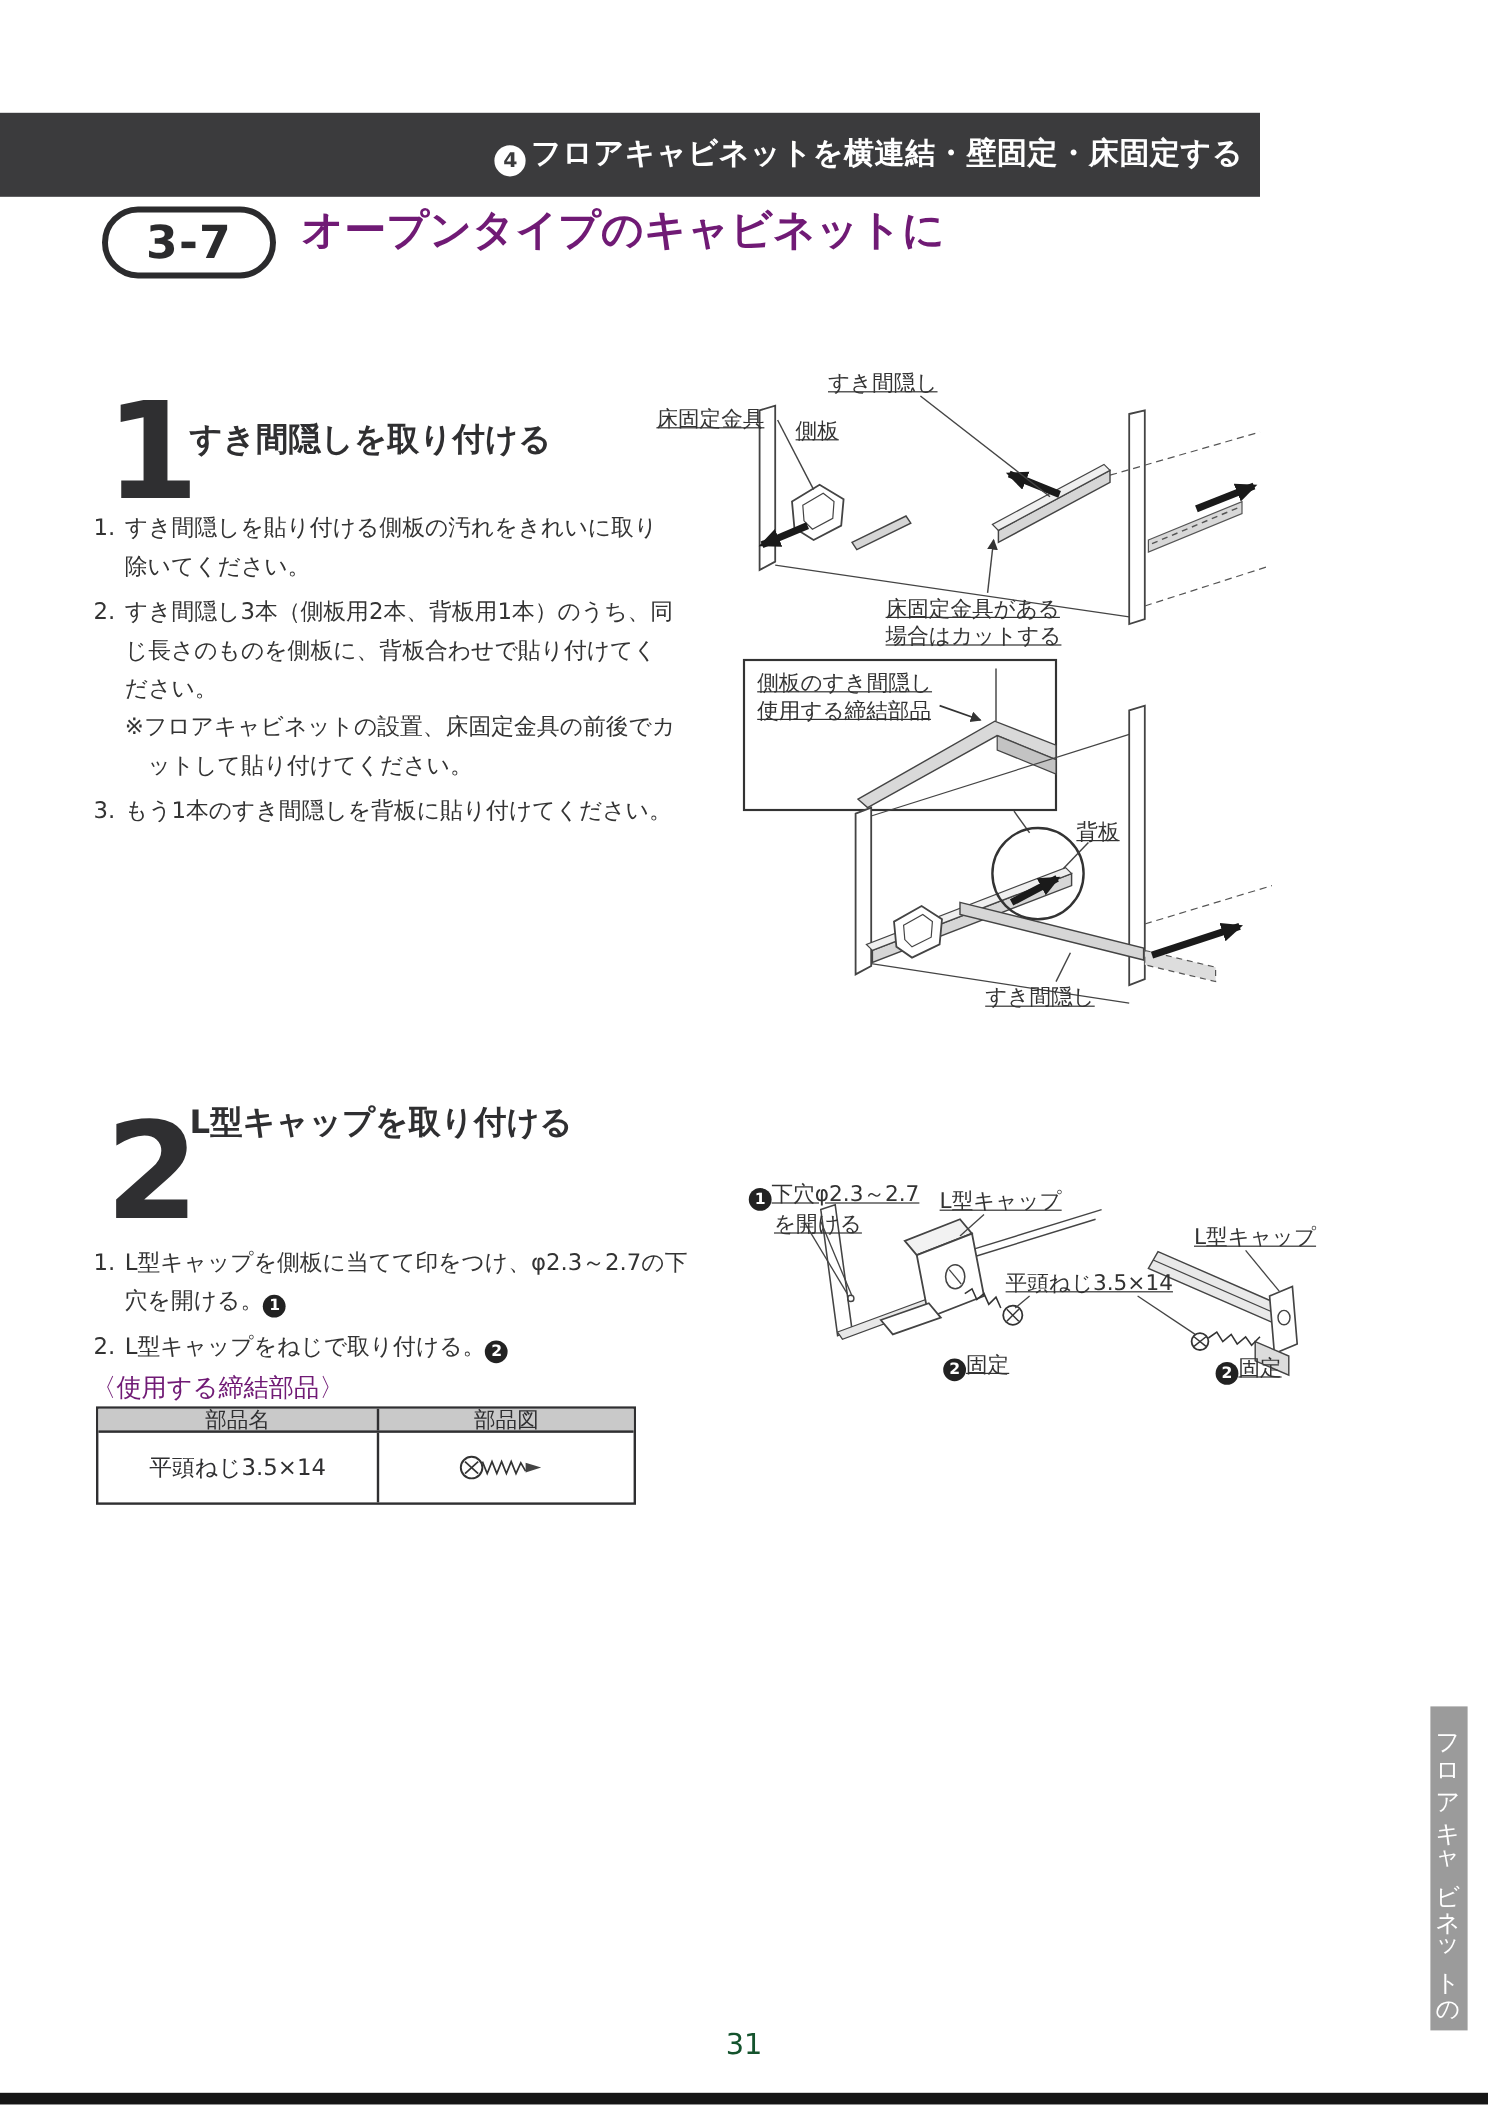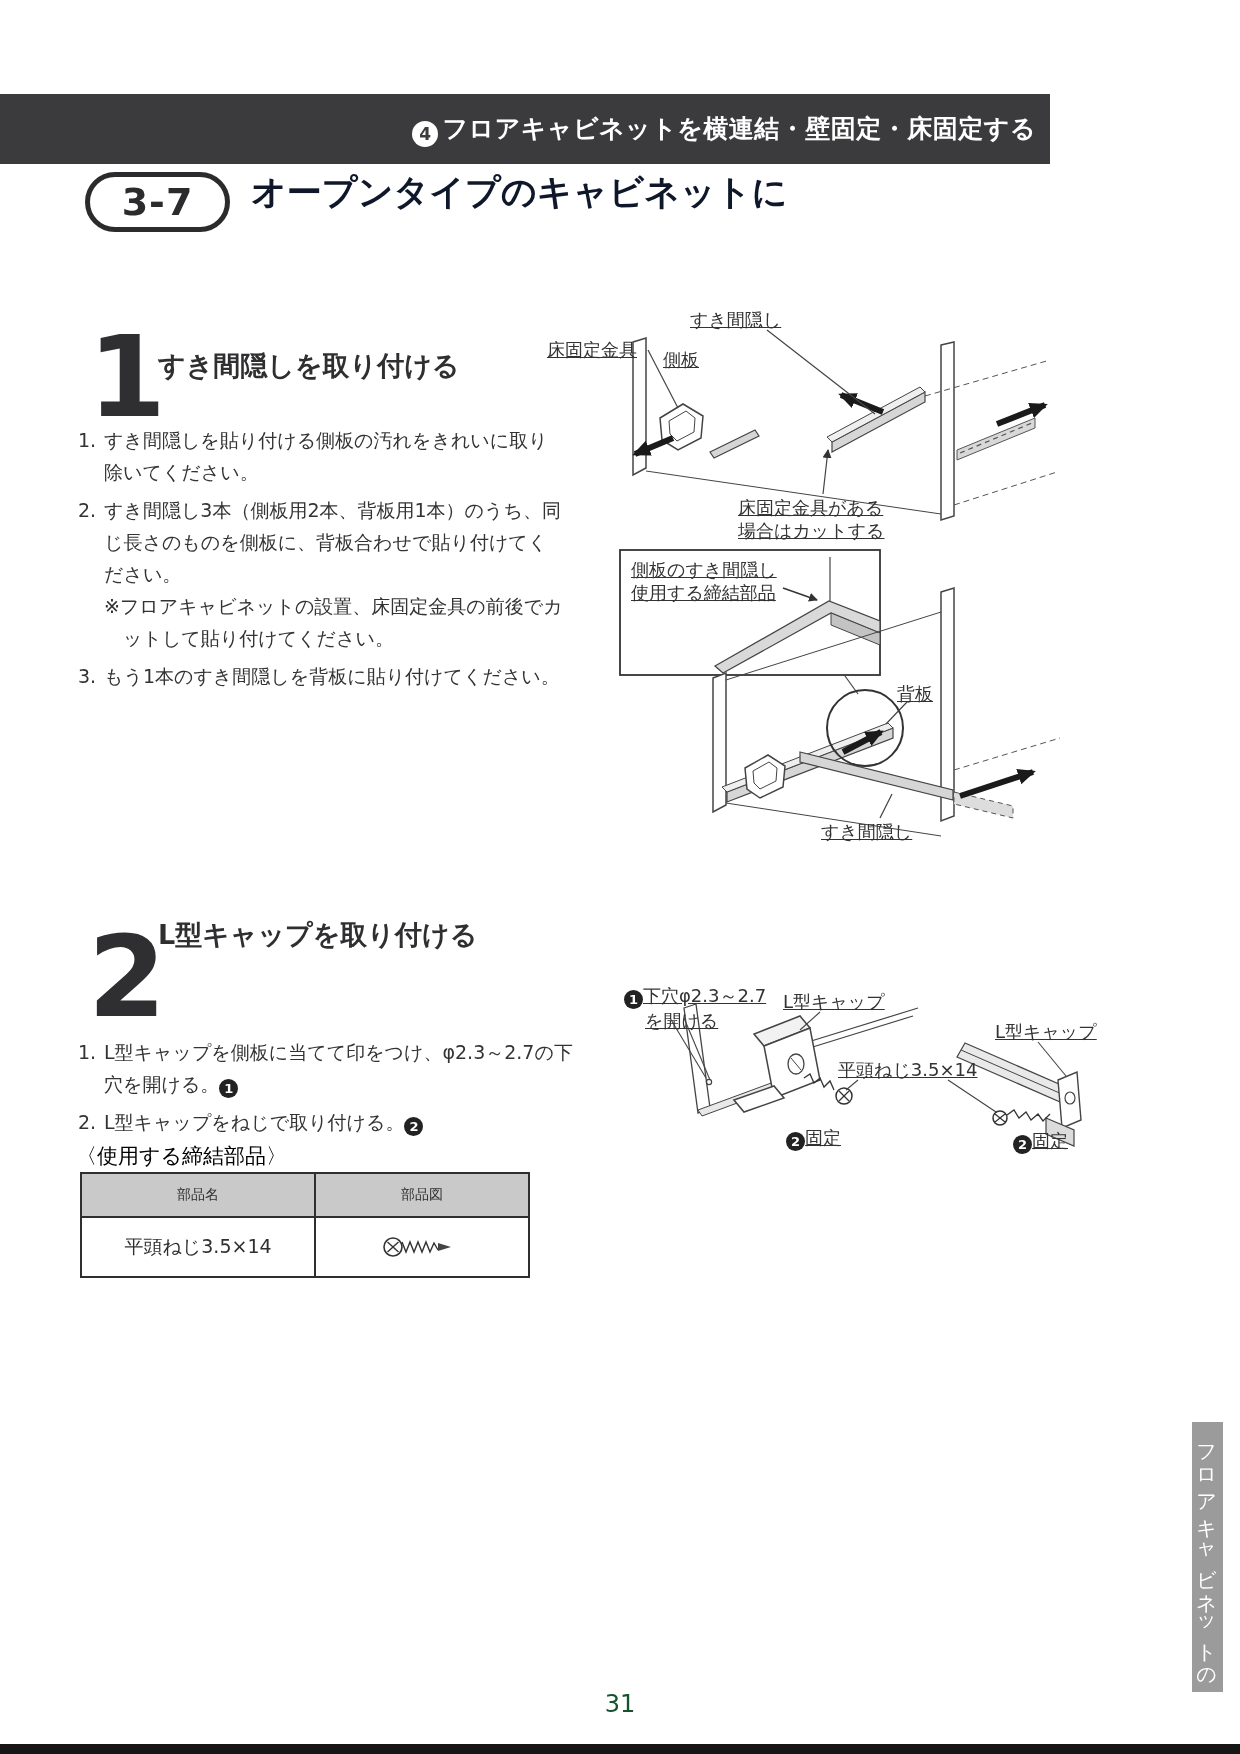--- a/index.html
+++ b/index.html
@@ -19,47 +19,47 @@
     width:26px;height:26px;border-radius:50%;background:#fff;color:#3b3b3d;
     font-size:17px;font-weight:bold;margin-right:4px;vertical-align:-3px;
   }
   
   .pill{
     position:absolute;left:85px;top:172px;width:145px;height:60px;
     border:5px solid #2b2b2d;border-radius:34px;box-sizing:border-box;
     display:flex;align-items:center;justify-content:center;
     font-size:38px;font-weight:bold;color:#2b2b2d;letter-spacing:1px;
   }
-  .sec-title{position:absolute;left:251px;top:166px;font-size:35px;font-weight:bold;line-height:53px;color:#0f172a;}
+  .sec-title{position:absolute;left:251px;top:166px;font-size:35px;font-weight:bold;line-height:53px;color:#701a75;}
   
   .stepnum{position:absolute;font-size:112px;font-weight:800;line-height:82px;color:#2f2f31;}
   .stephead{position:absolute;font-size:27px;font-weight:bold;color:#2f2f31;}
   .step-list{position:absolute;font-size:19px;line-height:32px;color:#333;}
   .li{display:flex;margin-top:6px;}
   .li:first-child{margin-top:0;}
   .li-marker{width:26px;flex:0 0 26px;}
   .li-text{flex:1;}
   .li-note{padding-left:19px;text-indent:-19px;}
   .ncircle{
     display:inline-flex;align-items:center;justify-content:center;
     width:19px;height:19px;border-radius:50%;background:#222;color:#fff;
     font-size:13px;font-weight:bold;vertical-align:-2px;line-height:19px;
   }
   
   .illus{position:absolute;}
   .illus svg{position:absolute;left:0;top:0;}
   .dlabel{position:absolute;font-size:18px;line-height:23px;color:#333;white-space:nowrap;text-decoration:underline;}
   
-  .parts-caption{position:absolute;left:76px;top:1142px;font-size:21px;color:#000000;}
+  .parts-caption{position:absolute;left:76px;top:1142px;font-size:21px;color:#701a75;}
   .parts-table{position:absolute;left:80px;top:1172px;width:450px;border:2px solid #2f2f31;box-sizing:border-box;}
   .pt-row{display:flex;}
   .pt-head{background:#c9c9c9;border-bottom:2px solid #2f2f31;}
   .pt-cell{box-sizing:border-box;display:flex;align-items:center;justify-content:center;}
   .pt-c1{width:234px;border-right:2px solid #2f2f31;}
-  .pt-head .pt-cell{height:42px;font-size:14px;}
+  .pt-head .pt-cell{height:18px;font-size:18px;}
   .pt-body .pt-cell{height:58px;font-size:19px;}
   .pt-c2{flex:1;}
   
   .side-tab{
     position:absolute;left:1192px;top:1422px;width:31px;height:270px;background:#9b9b9b;
     display:flex;align-items:center;justify-content:center;
     writing-mode:vertical-rl;color:#fff;font-size:20px;letter-spacing:2px;
   }
   .page-num{position:absolute;left:0;top:1690px;width:1240px;text-align:center;font-size:24px;color:#14532d;}
   .bottom-bar{position:absolute;left:0;top:1744px;width:1240px;height:10px;background:#161616;}

